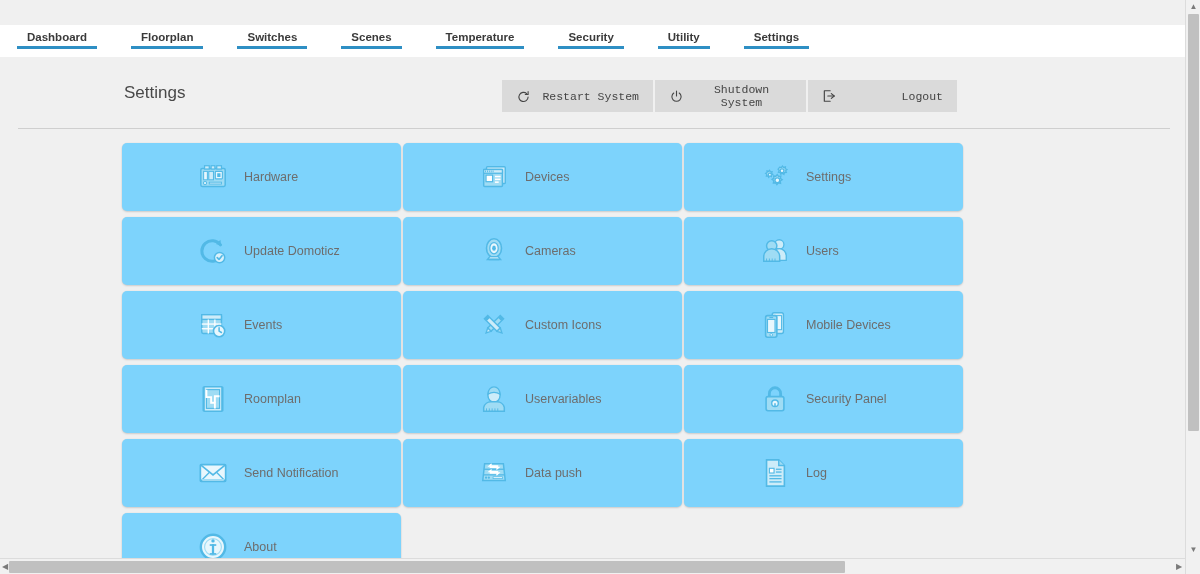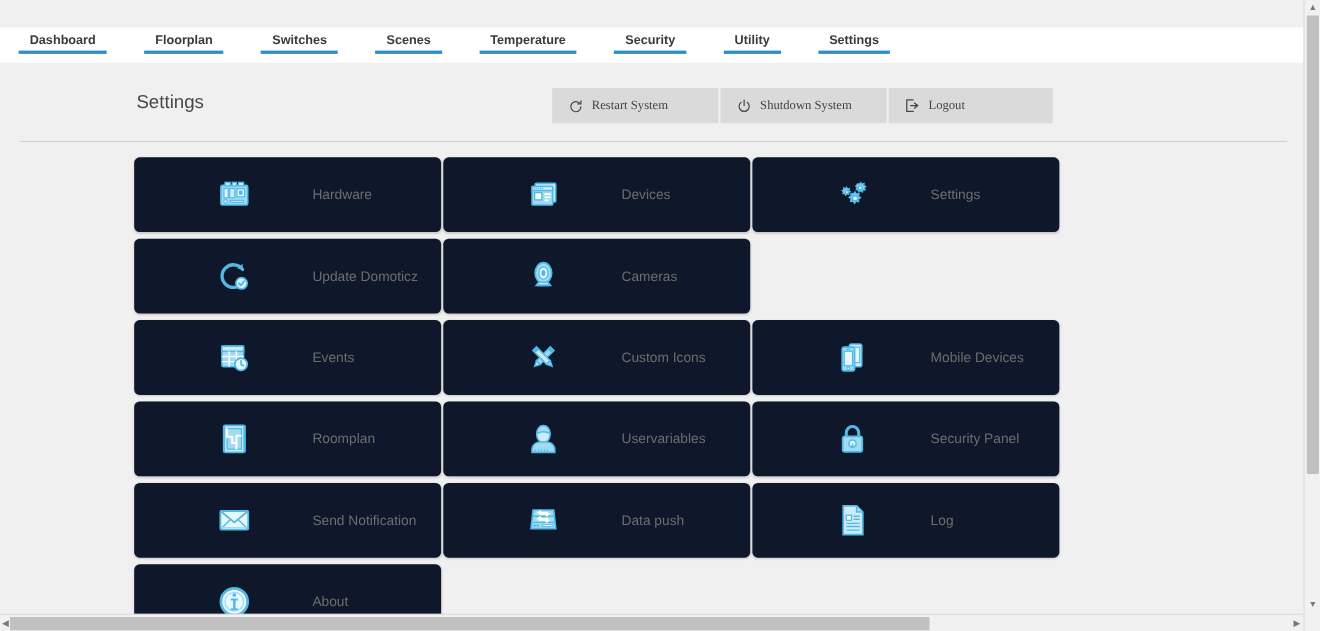--- a/index.html
+++ b/index.html
@@ -114,26 +114,26 @@
     top: 80px;
     display: flex;
     gap: 2px;
   }
   .action-btn {
     height: 32px;
     background: #dadada;
     border: none;
     display: flex;
     align-items: center;
-    justify-content: flex-start;
+    justify-content: space-between;
     gap: 8px;
     font-size: 11.5px;
     color: #454545;
     cursor: pointer;
-    font-family: Liberation Serif, serif;
+    font-family: Liberation Mono, monospace;
     padding: 0 14px;
   }
   .action-btn.restart  { width: 151px; }
   .action-btn.shutdown { width: 151px; }
   .action-btn.logout   { width: 149px; }
   .action-btn .btn-icon {
     display: inline-flex;
     align-items: center;
     justify-content: center;
     width: 14px; height: 14px;
@@ -158,27 +158,26 @@
     width: 842px;
   }
   .card-row {
     display: flex;
     gap: 2px;
     margin-bottom: 6px;
   }
   .card {
     width: 279px;
     height: 68px;
-    background: #0f172a;
+    background: #7dd3fc;
     border-radius: 5px;
     box-shadow: 0 1px 2px rgba(0,0,0,0.14), 0 0 0 0.5px rgba(0,0,0,0.03);
     display: flex;
     align-items: center;
     cursor: pointer;
-    gap: 40px;
   }
   .card-icon {
     width: 34px;
     height: 34px;
     margin-left: 74px;
     flex: none;
     display: flex;
     align-items: center;
     justify-content: center;
   }
@@ -391,20 +390,35 @@
           <svg width="30" height="30" viewBox="0 0 32 32">
             <ellipse cx="16" cy="13" rx="8" ry="10" fill="#9fdcf4" stroke="#52b9e6" stroke-width="1.7"></ellipse>
             <ellipse cx="16" cy="13" rx="4.5" ry="6" fill="#e8f7fd" stroke="#52b9e6" stroke-width="1.3"></ellipse>
             <ellipse cx="16" cy="13" rx="2" ry="2.8" fill="#52b9e6"></ellipse>
             <path d="M9 25 h14 l-2.5 -3 h-9 z" fill="#cdecf9" stroke="#52b9e6" stroke-width="1.5"></path>
             <line x1="10.5" y1="25" x2="21.5" y2="25" stroke="#52b9e6" stroke-width="1.8"></line>
           </svg>
         </span>
         <span class="card-label">Cameras</span>
       </div>
+      <div class="card">
+        <span class="card-icon">
+          <svg width="30" height="30" viewBox="0 0 32 32">
+            <circle cx="20.5" cy="9" r="5" fill="#cdecf9" stroke="#52b9e6" stroke-width="1.4"></circle>
+            <path d="M13 26 v-5 a7.5 7.5 0 0 1 15 0 v5 z" fill="#cdecf9" stroke="#52b9e6" stroke-width="1.4"></path>
+            <circle cx="12.5" cy="10.5" r="5.5" fill="#9fdcf4" stroke="#52b9e6" stroke-width="1.6"></circle>
+            <path d="M4 27 v-5 a8.5 8.5 0 0 1 17 0 v5 z" fill="#9fdcf4" stroke="#52b9e6" stroke-width="1.6"></path>
+            <line x1="7" y1="24" x2="7" y2="27" stroke="#52b9e6" stroke-width="1"></line>
+            <line x1="10" y1="24" x2="10" y2="27" stroke="#52b9e6" stroke-width="1"></line>
+            <line x1="13" y1="24" x2="13" y2="27" stroke="#52b9e6" stroke-width="1"></line>
+            <line x1="16" y1="24" x2="16" y2="27" stroke="#52b9e6" stroke-width="1"></line>
+          </svg>
+        </span>
+        <span class="card-label">Users</span>
+      </div>
     </div>
 
     <div class="card-row">
       <div class="card">
         <span class="card-icon">
           <svg width="30" height="30" viewBox="0 0 32 32">
             <rect x="4" y="5" width="21" height="20" rx="1.5" fill="#9fdcf4" stroke="#52b9e6" stroke-width="1.6"></rect>
             <rect x="4" y="5" width="21" height="5" fill="#cdecf9" stroke="#52b9e6" stroke-width="1.5"></rect>
             <line x1="4" y1="15" x2="25" y2="15" stroke="#ffffff" stroke-width="1.4"></line>
             <line x1="4" y1="20" x2="25" y2="20" stroke="#ffffff" stroke-width="1.4"></line>

